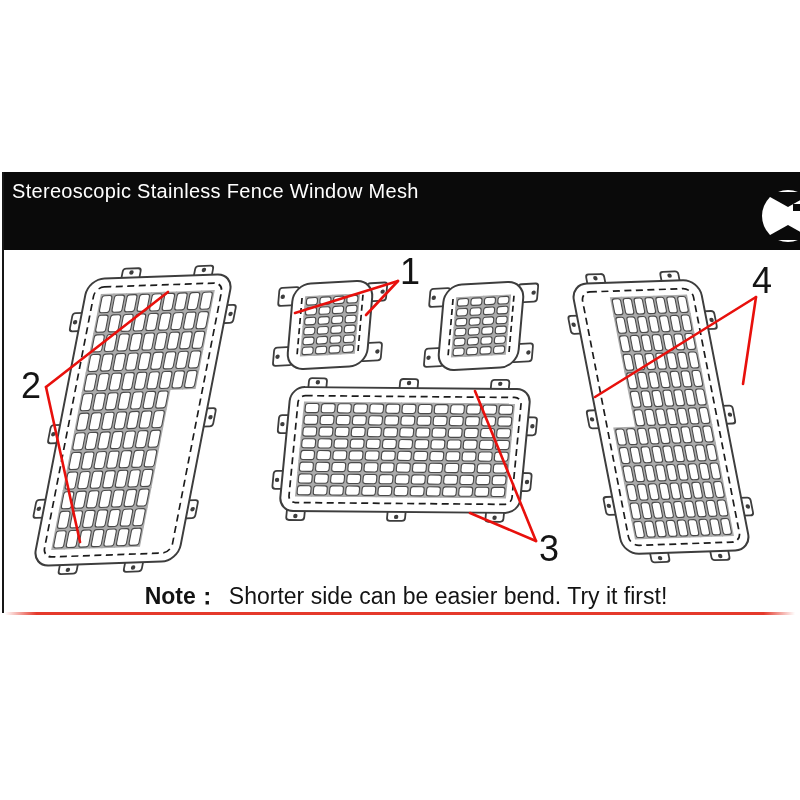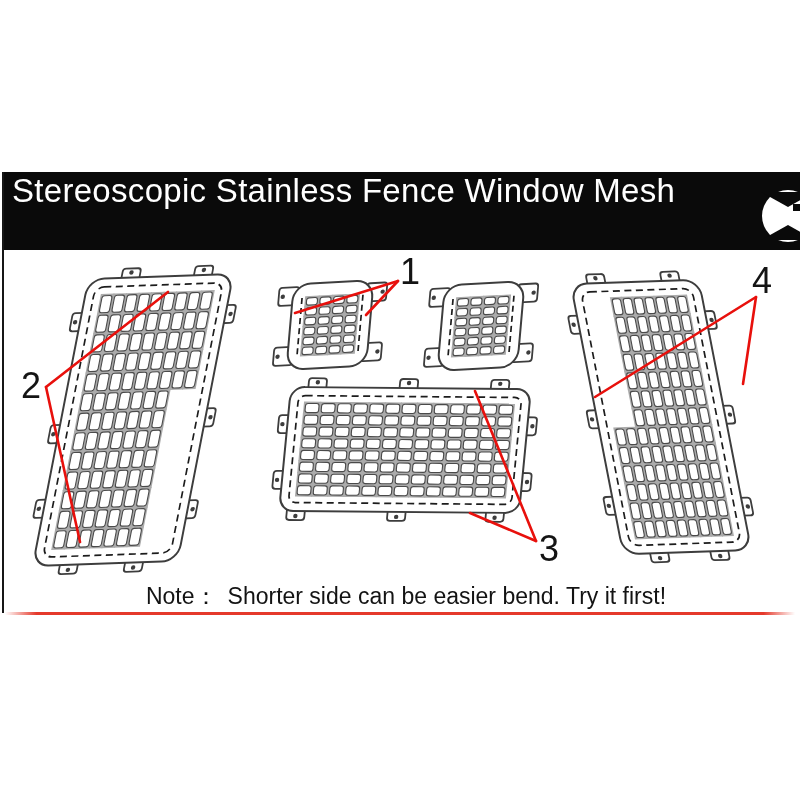--- a/index.html
+++ b/index.html
@@ -5,34 +5,34 @@
   html,body{margin:0;padding:0;background:#ffffff;}
   .canvas{
     position:relative;width:800px;height:800px;background:#ffffff;
     font-family:"Liberation Sans",sans-serif;overflow:hidden;
   }
   .header-bar{
     position:absolute;left:3px;right:0;top:172px;height:78px;
     background:#0a0a0a;color:#ffffff;z-index:2;
   }
   .title-line{
-    padding-left:9px;font-size:33px;line-height:38px;letter-spacing:.3px;
+    padding-left:9px;font-size:20px;line-height:38px;letter-spacing:.3px;
     white-space:nowrap;font-weight:400;
   }
   .logo{position:absolute;right:0;top:0;width:52px;height:78px;}
   .left-border{
     position:absolute;left:2px;top:172px;width:2px;height:441px;
     background:#161616;z-index:3;
   }
   .diagram-svg{position:absolute;left:0;top:0;z-index:4;}
   .note{
     position:absolute;left:0;right:0;top:581px;text-align:center;
     font-size:23px;color:#131313;z-index:5;white-space:nowrap;
   }
-  .note-label{font-weight:normal;margin-right:10px;margin-left:12px;}
+  .note-label{font-weight:bold;margin-right:10px;margin-left:12px;}
   .red-rule{
     position:absolute;left:5px;right:5px;top:612px;height:3px;z-index:5;
     background:linear-gradient(90deg,rgba(229,57,43,0) 0%,#e5392b 4%,#e5392b 96%,rgba(229,57,43,0) 100%);
   }
 </style>
 </head>
 <body>
 
 <div class="canvas">
 

